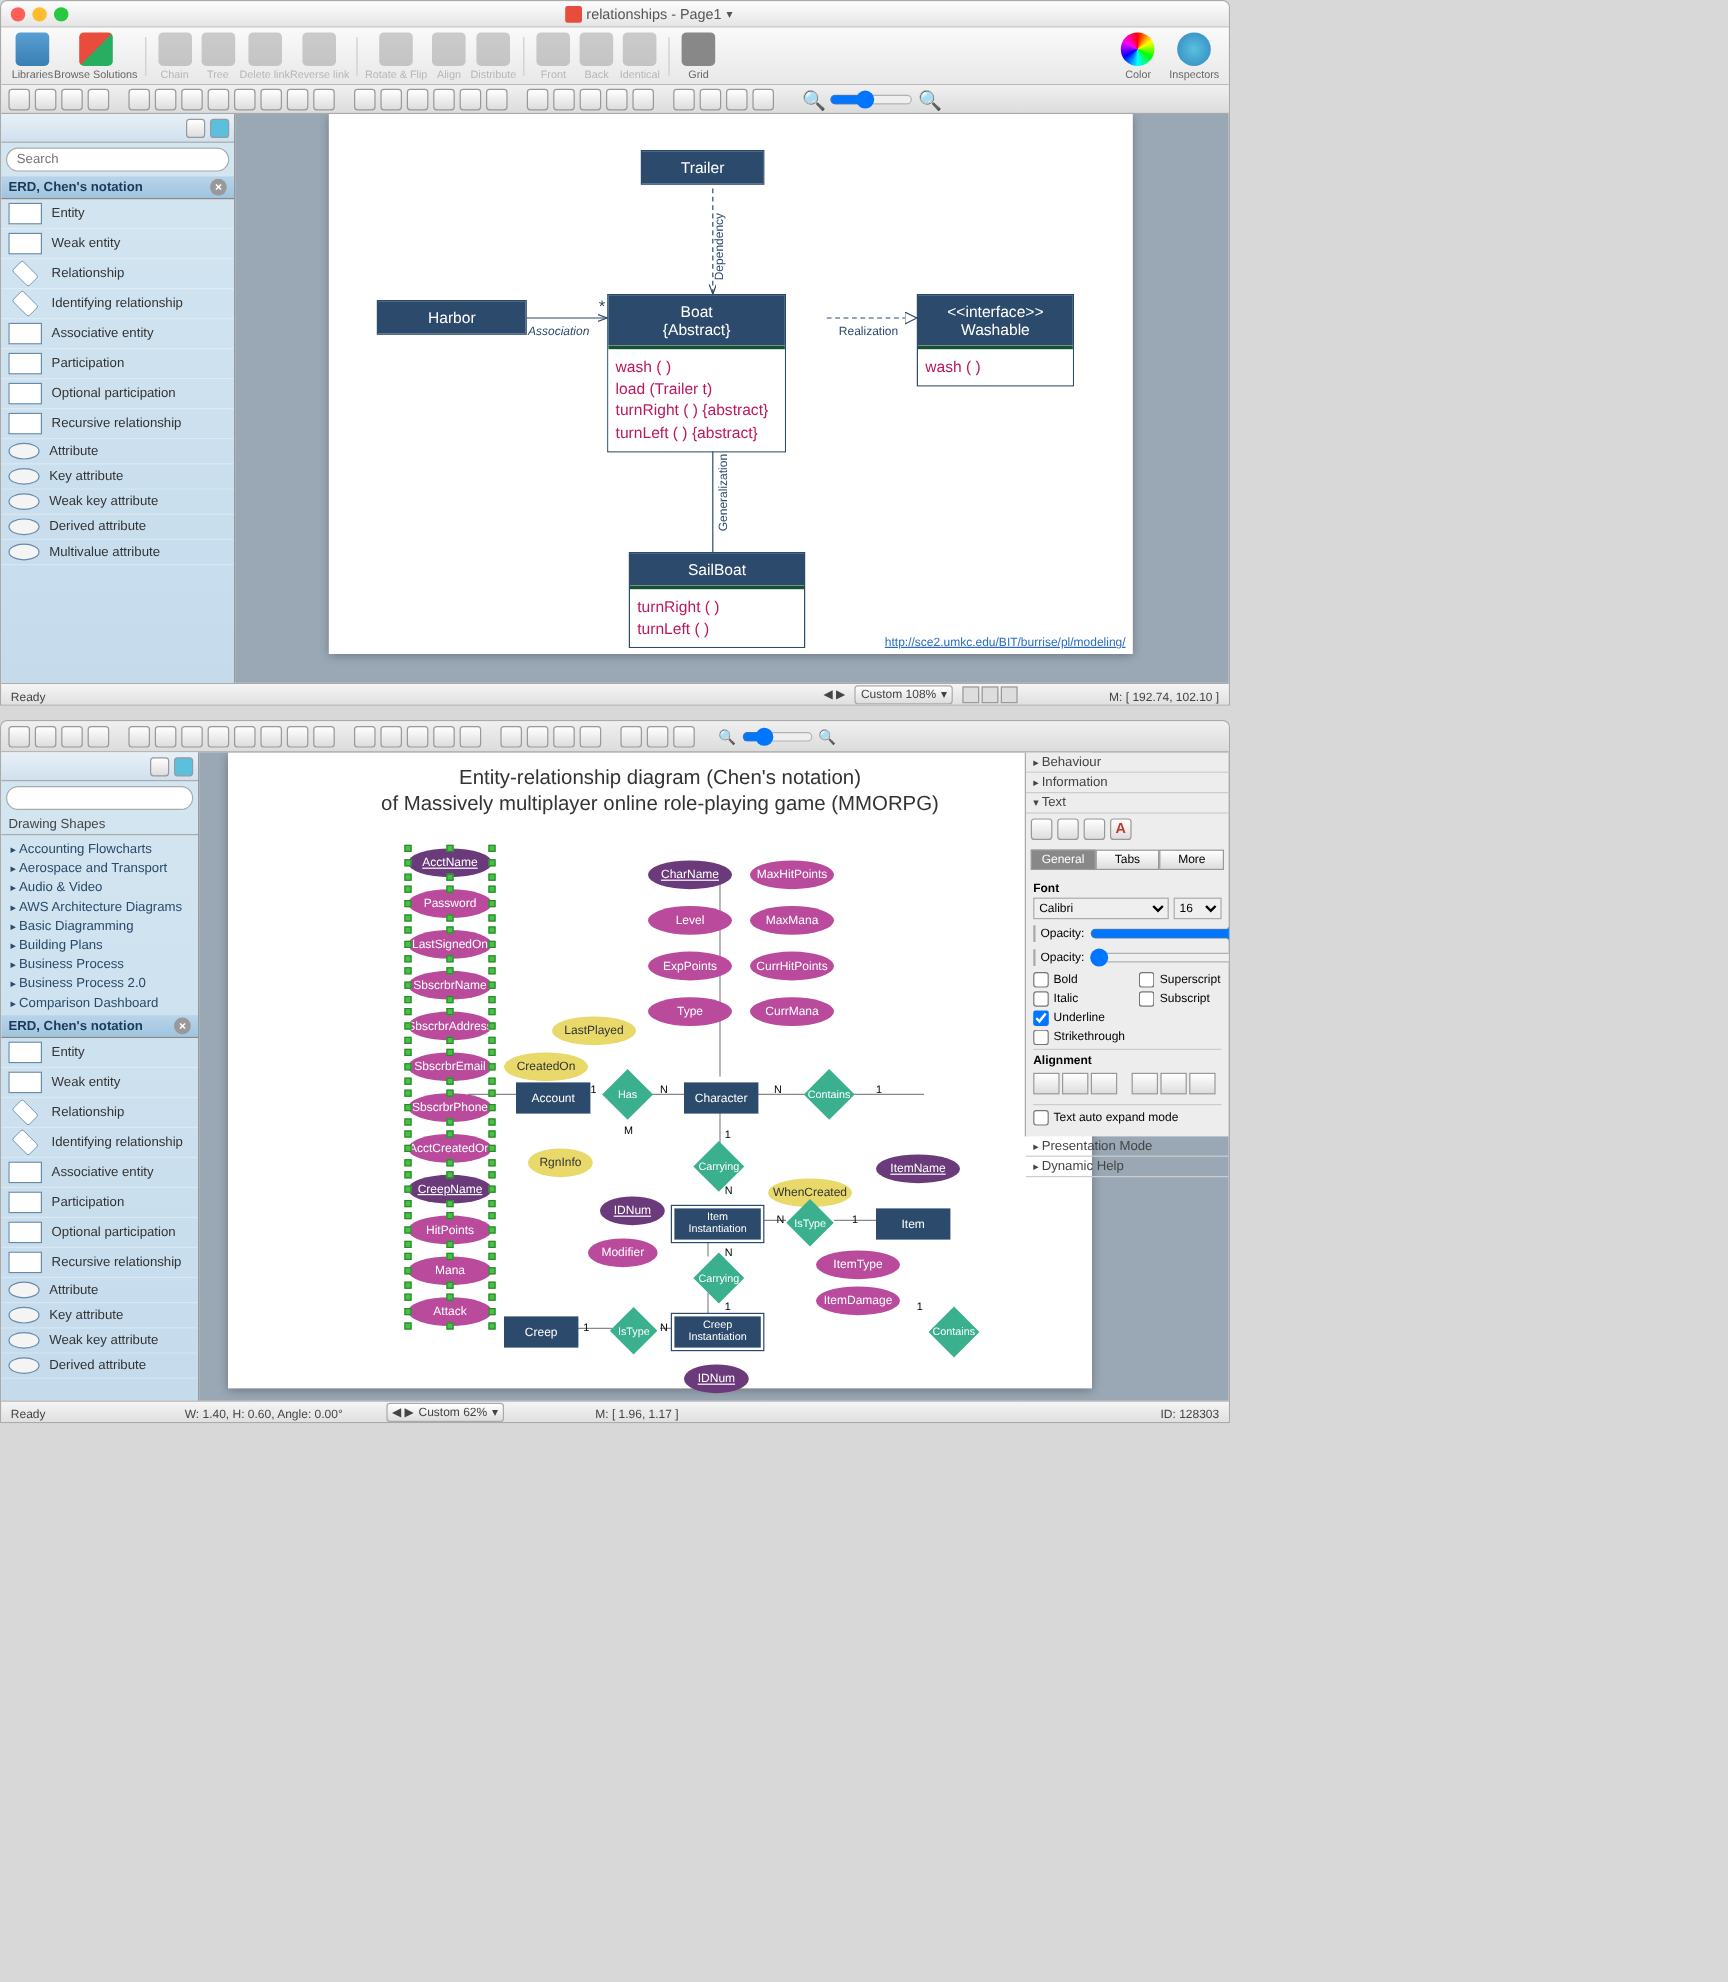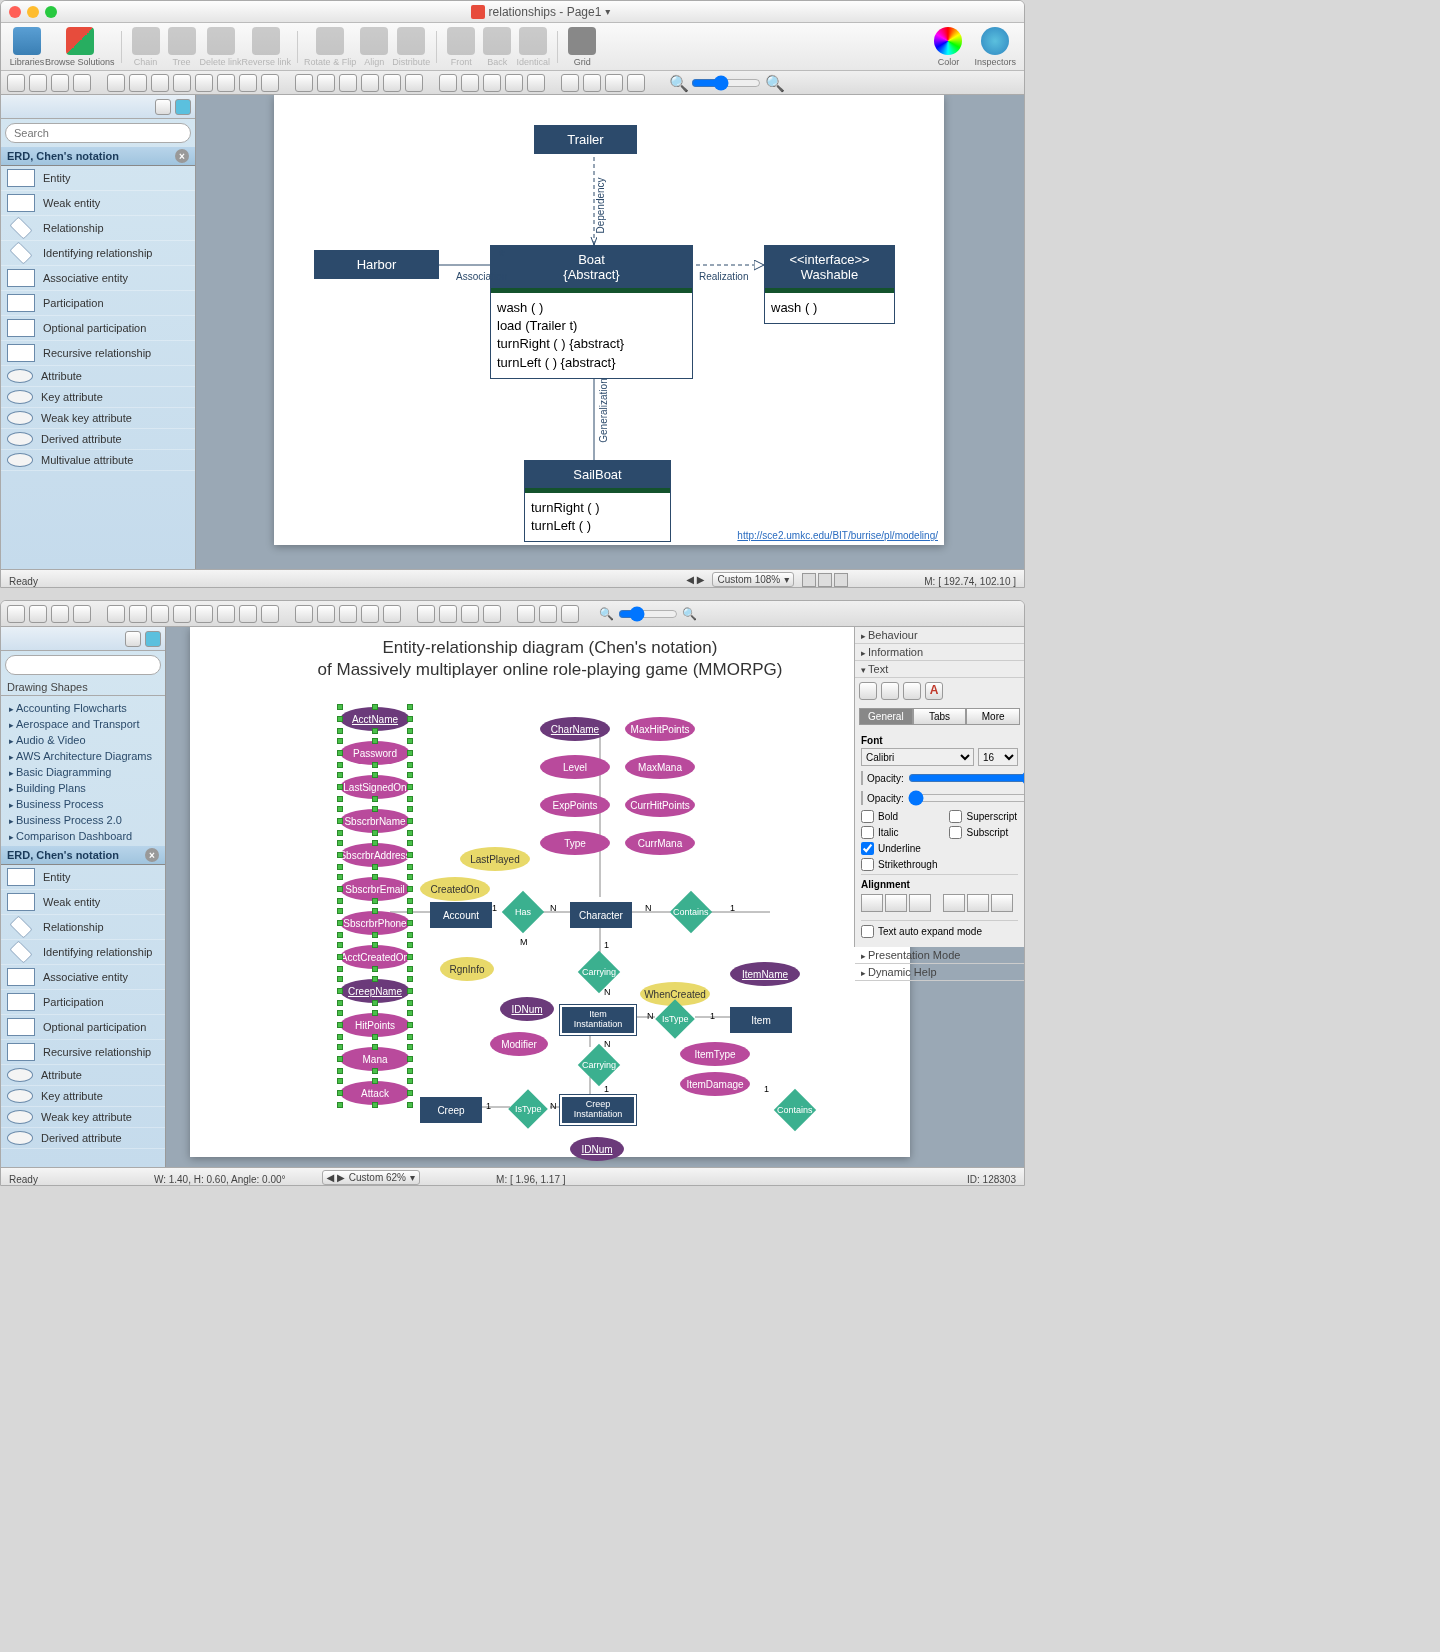--- a/index.html
+++ b/index.html
@@ -40,21 +40,21 @@
 .tree-item::before { content:"▸ "; font-size:9px; }
 .canvas-area { flex:1; background:#9aa8b5; position:relative; overflow:hidden; }
 .paper { position:absolute; background:#fff; box-shadow:0 2px 8px rgba(0,0,0,0.3); }
 .w1 .paper { left:78px; top:0; width:670px; height:450px; }
 .w2 .paper { left:24px; top:0; width:720px; height:530px; }
 .statusbar { height:18px; background:linear-gradient(#f5f5f5,#e0e0e0); border-top:1px solid #aaa; display:flex; align-items:flex-end; font-size:10px; color:#444; padding:0 8px; gap:16px; }
 
 
 .uml-box { position:absolute; border:1px solid #2c4a6b; font-size:13px; }
 .uml-head { background:#2c4a6b; color:#fff; text-align:center; padding:6px; }
-.uml-body { background:#fff; border-top:5px solid #14532d; padding:6px; color:#000000; font-size:13px; line-height:1.4; }
+.uml-body { background:#fff; border-top:3px solid #14532d; padding:6px; color:#be185d; font-size:13px; line-height:1.4; }
 .uml-link { position:absolute; font-size:10px; color:#2a6cc0; }
 
 
 .erd-title { position:absolute; width:100%; text-align:center; font-size:17px; color:#333; line-height:1.3; top:10px; }
 .erd { position:absolute; font-size:10px; color:#fff; display:flex; align-items:center; justify-content:center; text-align:center; }
 .erd.attr { width:70px; height:24px; border-radius:50%; background:#b94a9c; }
 .erd.attr.key { text-decoration:underline; background:#6b3a7a; }
 .erd.attr.y { background:#e8d96a; color:#333; }
 .erd.ent { width:62px; height:26px; background:#2c4a6b; }
 .erd.rel { width:56px; height:40px; background:#3bb08f; transform:rotate(45deg); }
@@ -289,39 +289,39 @@
           <line x1="320" y1="62" x2="320" y2="150" stroke="#2c4a6b" stroke-dasharray="4,3" marker-end="url(#arrow)"></line>
           <line x1="320" y1="365" x2="320" y2="260" stroke="#2c4a6b" marker-end="url(#tri)"></line>
           <line x1="415" y1="170" x2="490" y2="170" stroke="#2c4a6b" stroke-dasharray="4,3" marker-end="url(#tri)"></line>
         </svg>
         <div class="uml-box" style="left:260px;top:30px;width:103px;">
           <div class="uml-head">Trailer</div>
         </div>
         <div class="uml-box" style="left:40px;top:155px;width:125px;">
           <div class="uml-head">Harbor</div>
         </div>
-        <div class="uml-box" style="left:216px;top:150px;width:203px;">
+        <div class="uml-box" style="left:232px;top:150px;width:149px;">
           <div class="uml-head" style="white-space:pre-line;">Boat
 {Abstract}</div>
           <div class="uml-body" style="white-space:pre-line;">wash ( )
 load (Trailer t)
 turnRight ( ) {abstract}
 turnLeft ( ) {abstract}</div>
         </div>
         <div class="uml-box" style="left:490px;top:150px;width:131px;">
           <div class="uml-head" style="white-space:pre-line;">&lt;&lt;interface&gt;&gt;
 Washable</div>
           <div class="uml-body">wash ( )</div>
         </div>
         <div class="uml-box" style="left:250px;top:365px;width:147px;">
           <div class="uml-head">SailBoat</div>
           <div class="uml-body" style="white-space:pre-line;">turnRight ( )
 turnLeft ( )</div>
         </div>
-        <div class="uml-link" style="left:182px;top:176px;color:#2c4a6b;">Association</div>
+        <div class="uml-link" style="left:166px;top:176px;color:#2c4a6b;font-style:italic;">Association</div>
         <div class="uml-link" style="left:225px;top:152px;color:#2c4a6b;font-size:14px;">*</div>
         <div class="uml-link" style="left:298px;top:105px;color:#2c4a6b;transform:rotate(-90deg);">Dependency</div>
         <div class="uml-link" style="left:297px;top:310px;color:#2c4a6b;transform:rotate(-90deg);">Generalization</div>
         <div class="uml-link" style="left:425px;top:176px;color:#2c4a6b;">Realization</div>
         <a class="uml-link" style="right:6px;bottom:4px;text-decoration:underline;">http://sce2.umkc.edu/BIT/burrise/pl/modeling/</a>
       </div>
     </div>
   </div>
   <div class="statusbar">
     <span>Ready</span>

